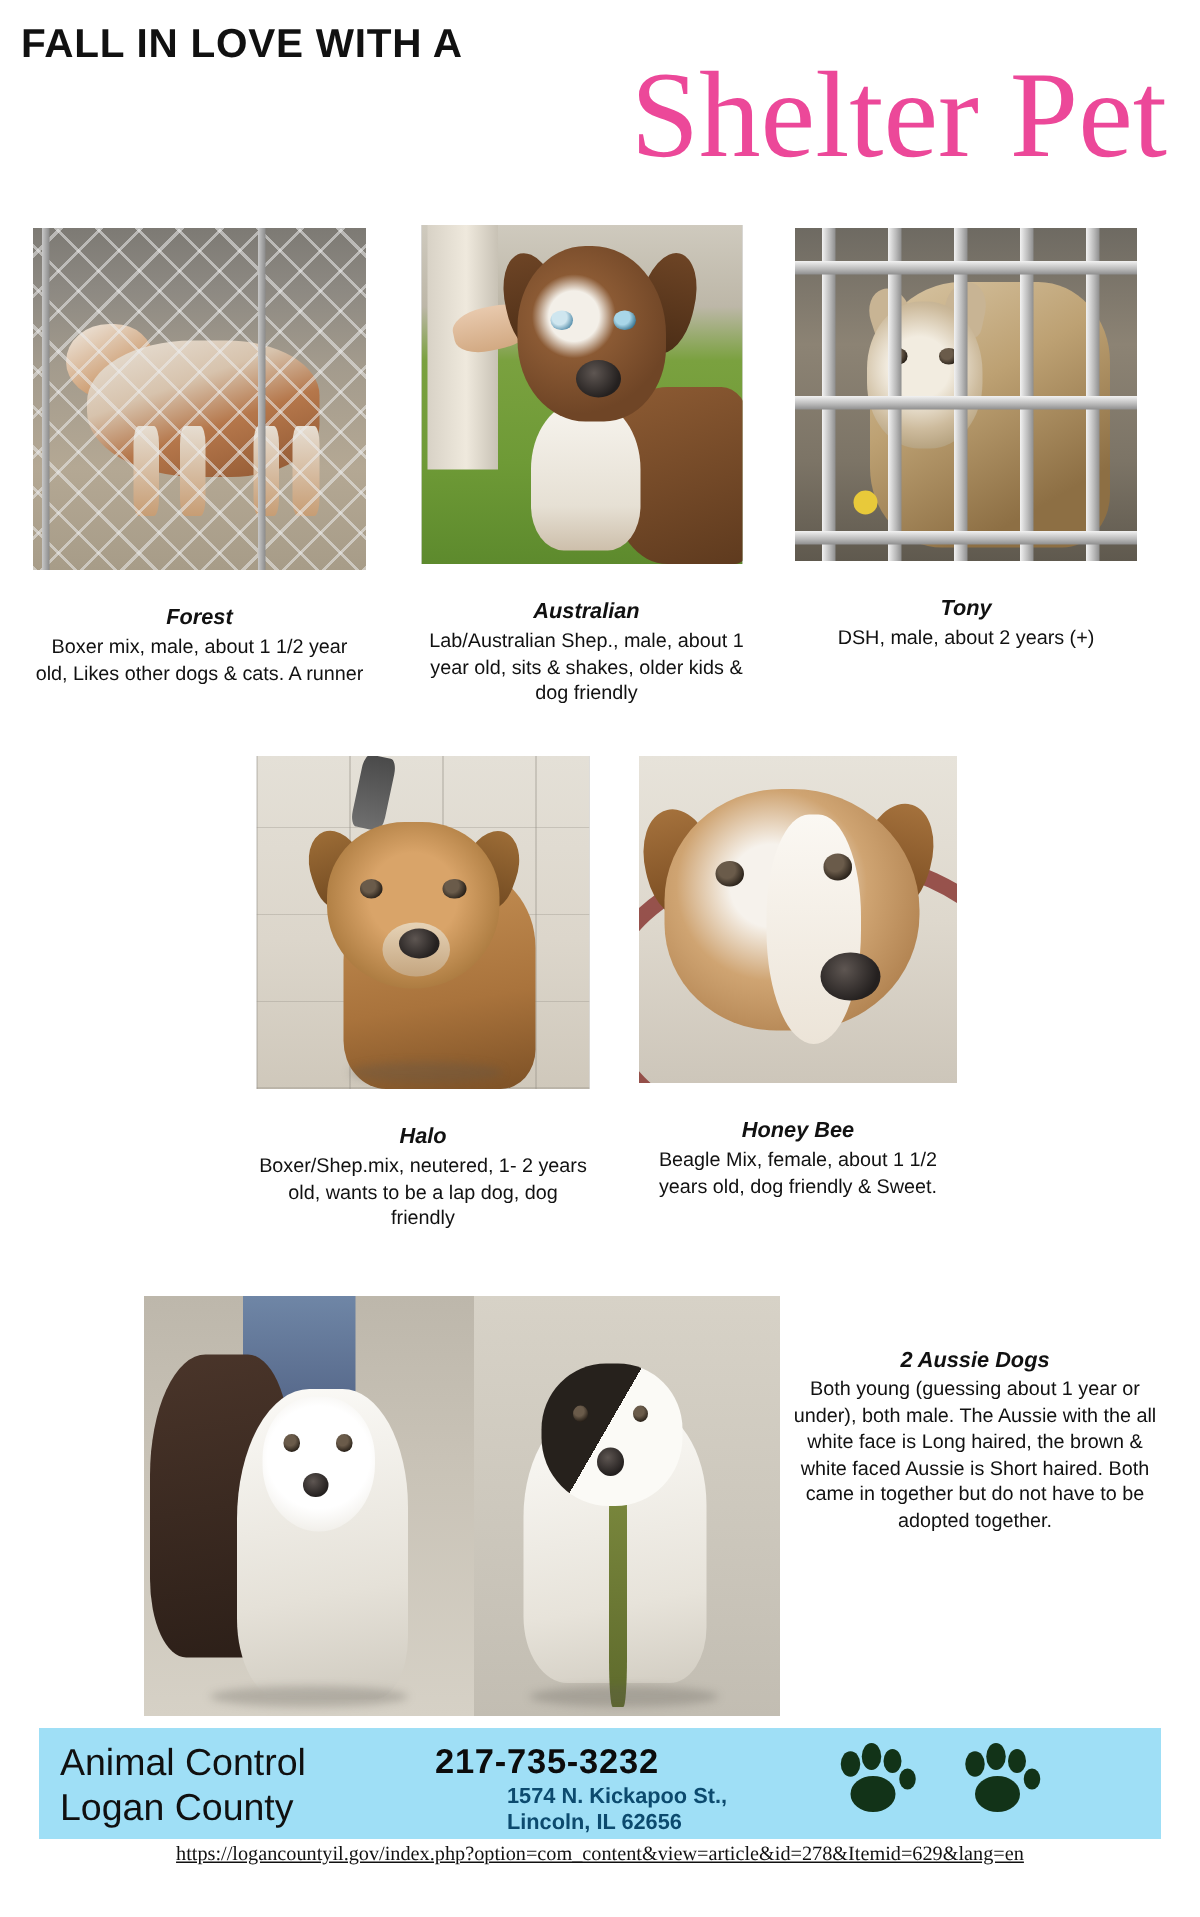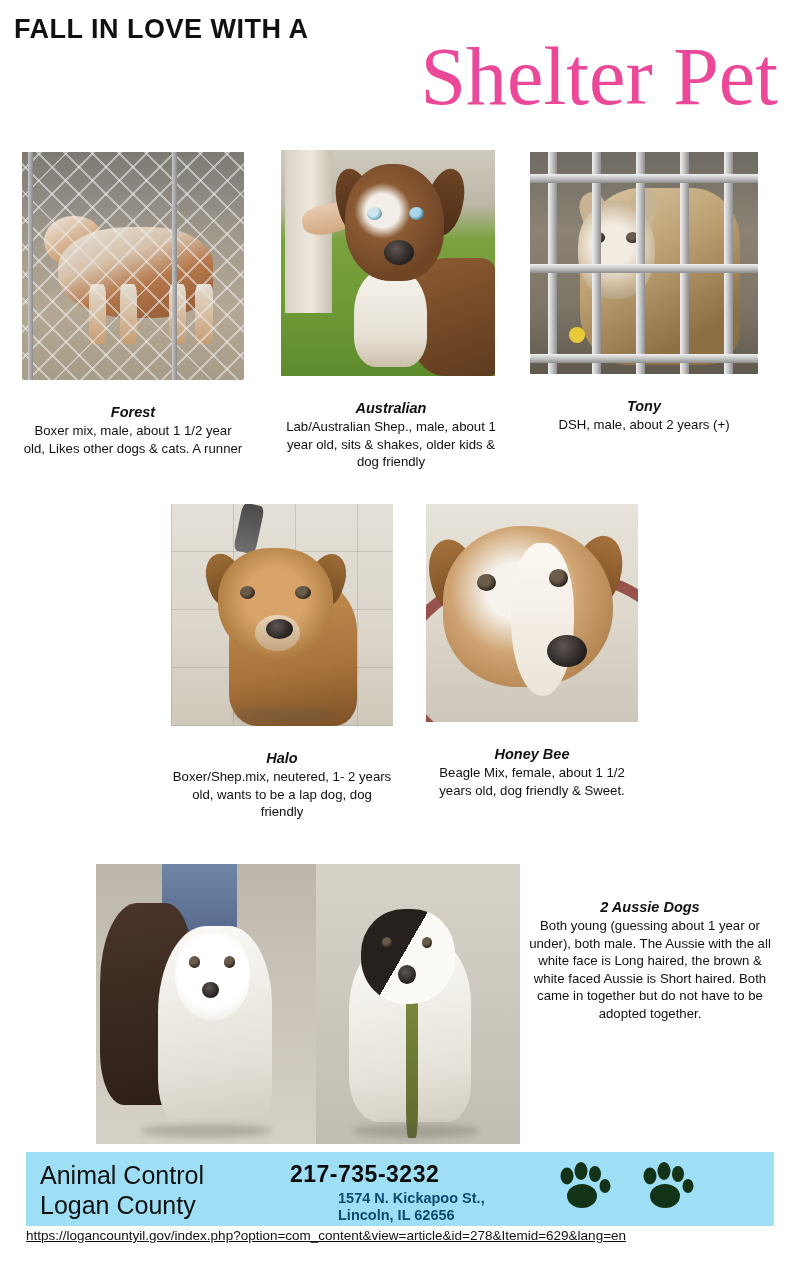--- a/index.html
+++ b/index.html
@@ -417,22 +417,22 @@
     position: absolute;
     right: 34px;
     top: 8px;
     width: 180px; height: 58px;
   }
   .url {
     position: absolute;
     left: 26px;
     top: 1228px;
     width: 748px;
-    text-align: left;
-    font-family: Liberation Sans, sans-serif;
+    text-align: center;
+    font-family: Liberation Serif, serif;
     font-size: 13.5px;
     color: #111;
     text-decoration: underline;
   }
 </style>
 </head>
 <body>
 
 <div class="page">
 

